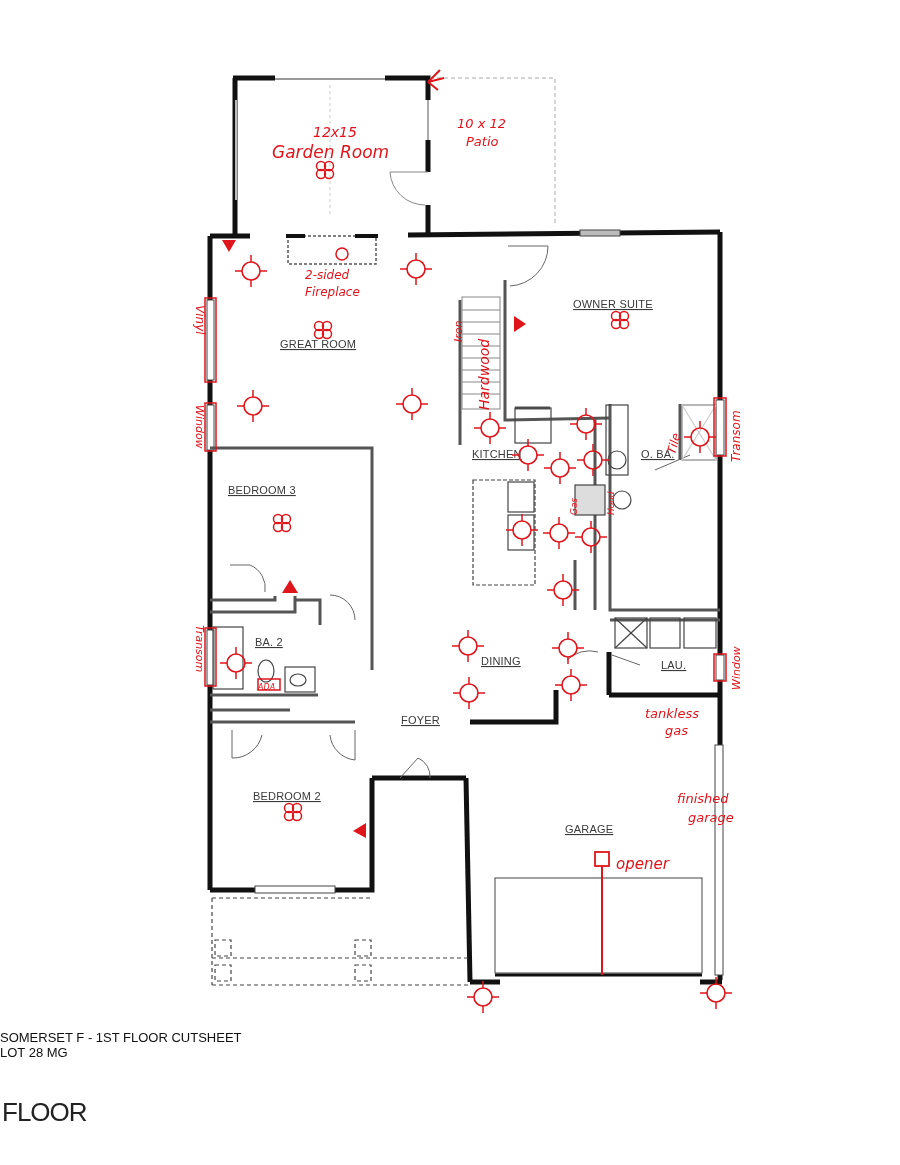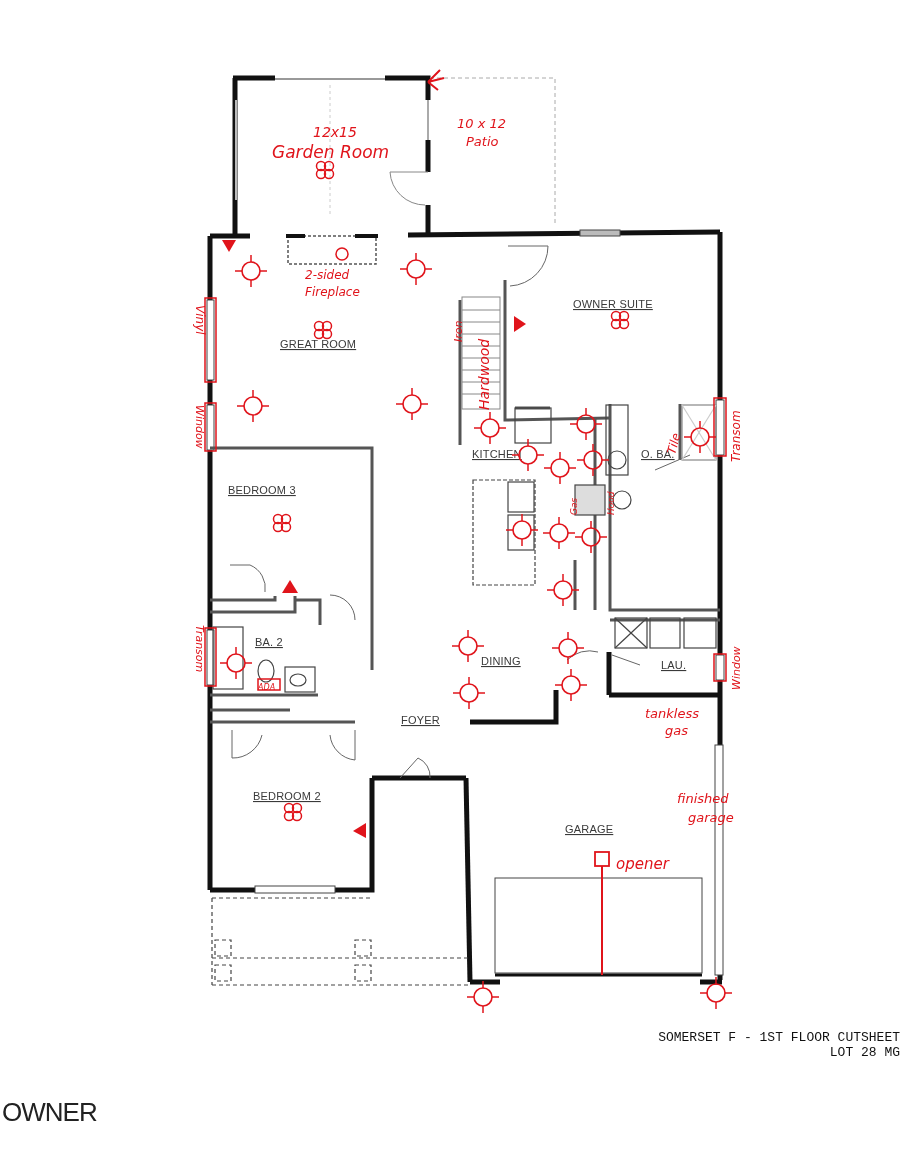--- a/index.html
+++ b/index.html
@@ -1,20 +1,20 @@
 <!DOCTYPE html>
 <html><head>
   <meta charset="utf-8">
   <style>
     html, body { margin: 0; padding: 0; background: #ffffff; }
     body { width: 900px; height: 1165px; position: relative; overflow: hidden; font-family: "Liberation Sans", sans-serif; }
     #plan { position: absolute; left: 0; top: 0; width: 900px; height: 1165px; }
     .room-label { font-family: "Liberation Sans", sans-serif; font-size: 11px; fill: #3a3a3a; text-decoration: underline; letter-spacing: 0.2px; }
     .hand { font-family: "DejaVu Sans", sans-serif; fill: #e0141b; font-style: italic; }
-    .caption { position: absolute; left: 0; width: 900px; text-align: right; font-family: Liberation Mono, monospace; font-size: 13px; color: #111; line-height: 15px; }
+    .caption { position: absolute; left: 0; width: 900px; text-align: left; font-family: Liberation Sans, sans-serif; font-size: 13px; color: #111; line-height: 15px; }
     .mls { position: absolute; left: 2px; top: 1097px; font-family: "Liberation Sans", sans-serif; font-size: 26px; font-weight: 300; color: #222; letter-spacing: -1px; }
   </style>
 </head>
 <body>
 
 <svg id="plan" viewBox="0 0 900 1165" xmlns="http://www.w3.org/2000/svg">
   <defs>
     <g id="recessed">
       <circle r="9" fill="none" stroke="#e0141b" stroke-width="1.6"></circle>
       <line x1="-16" y1="0" x2="-9" y2="0" stroke="#e0141b" stroke-width="1.5"></line>
@@ -246,13 +246,13 @@
     <rect x="714" y="654" width="12" height="27" fill="none" stroke="#e0141b" stroke-width="1.5"></rect>
     <rect x="258" y="679" width="22" height="11" fill="none" stroke="#e0141b" stroke-width="1.5"></rect>
 
     <rect x="595" y="852" width="14" height="14" fill="none" stroke="#e0141b" stroke-width="1.8"></rect>
     <line x1="602" y1="866" x2="602" y2="975" stroke="#e0141b" stroke-width="2"></line>
   </g>
 </svg>
 
 <div class="caption" style="top:1030px;">SOMERSET F - 1ST FLOOR CUTSHEET</div>
 <div class="caption" style="top:1045px;">LOT 28 MG</div>
-<div class="mls">OWNER</div>
+<div class="mls">FLOOR</div>
 
 </body></html>

